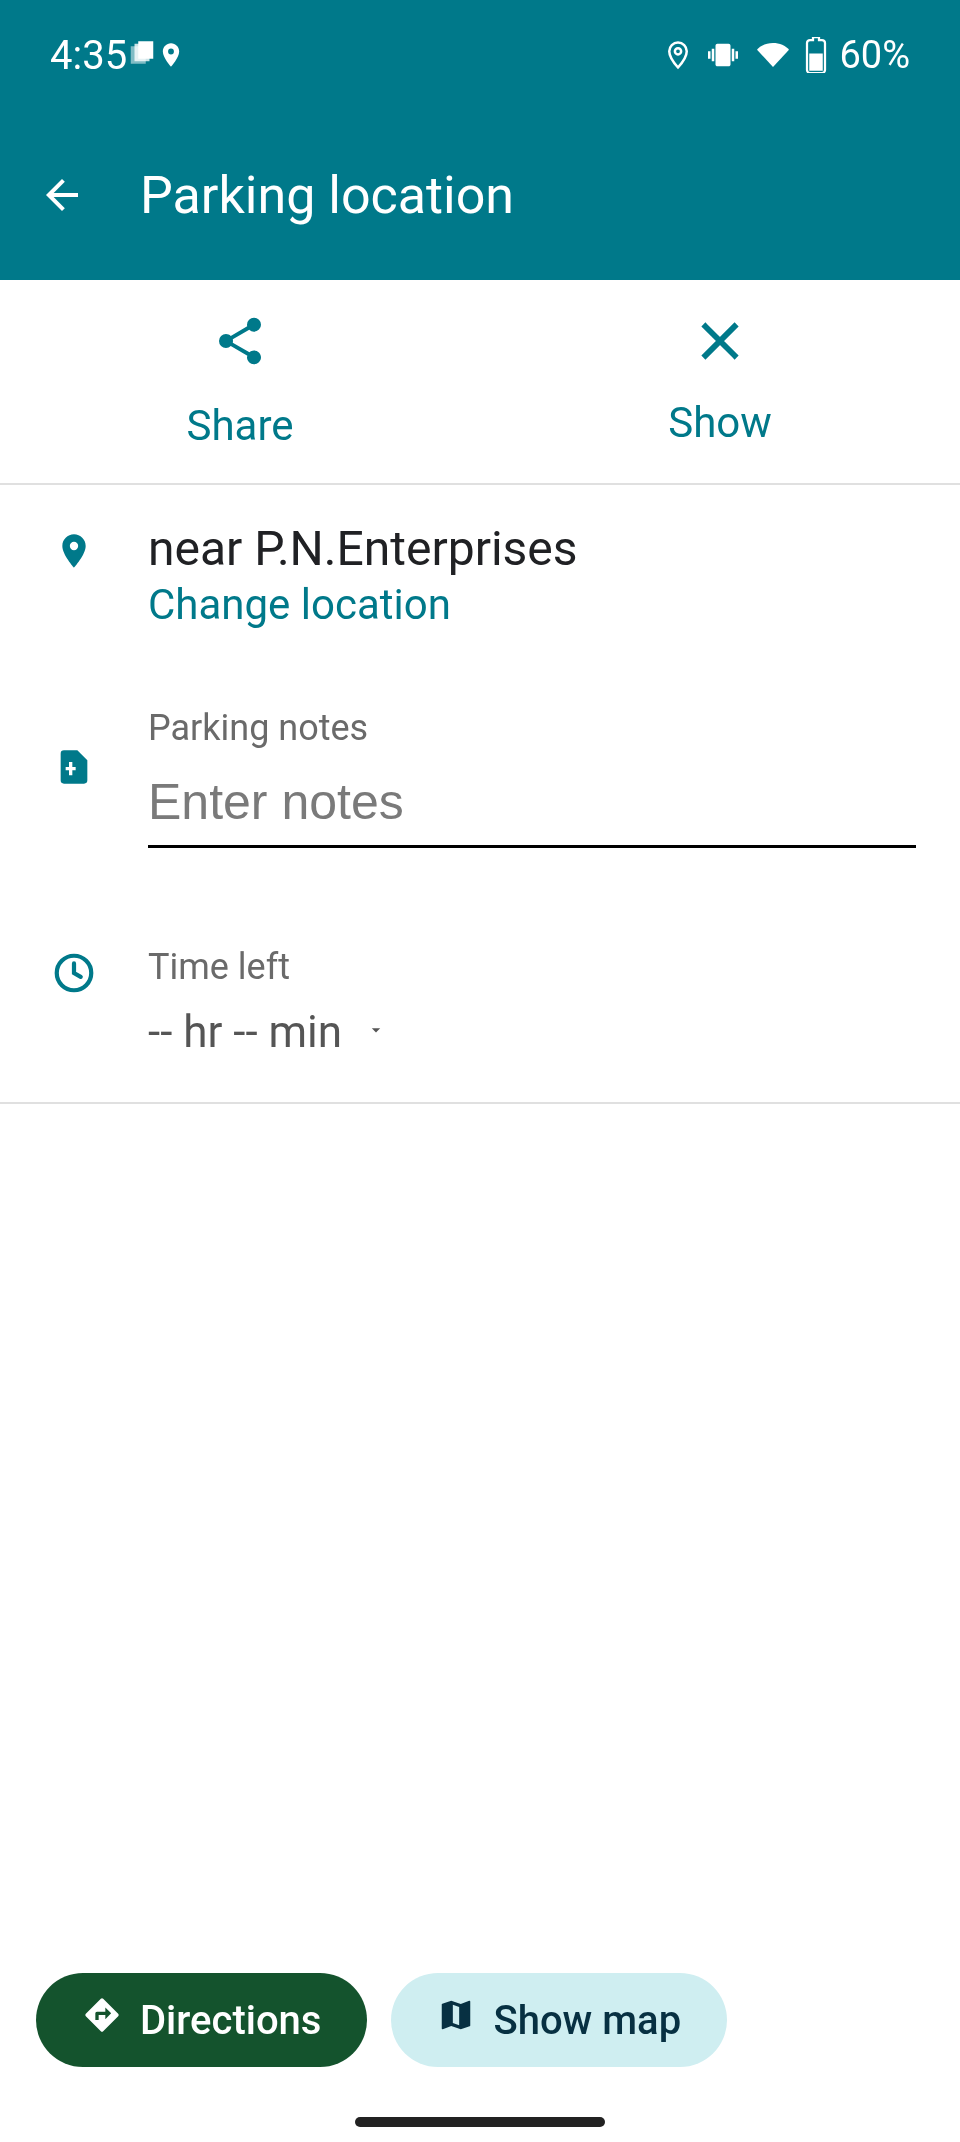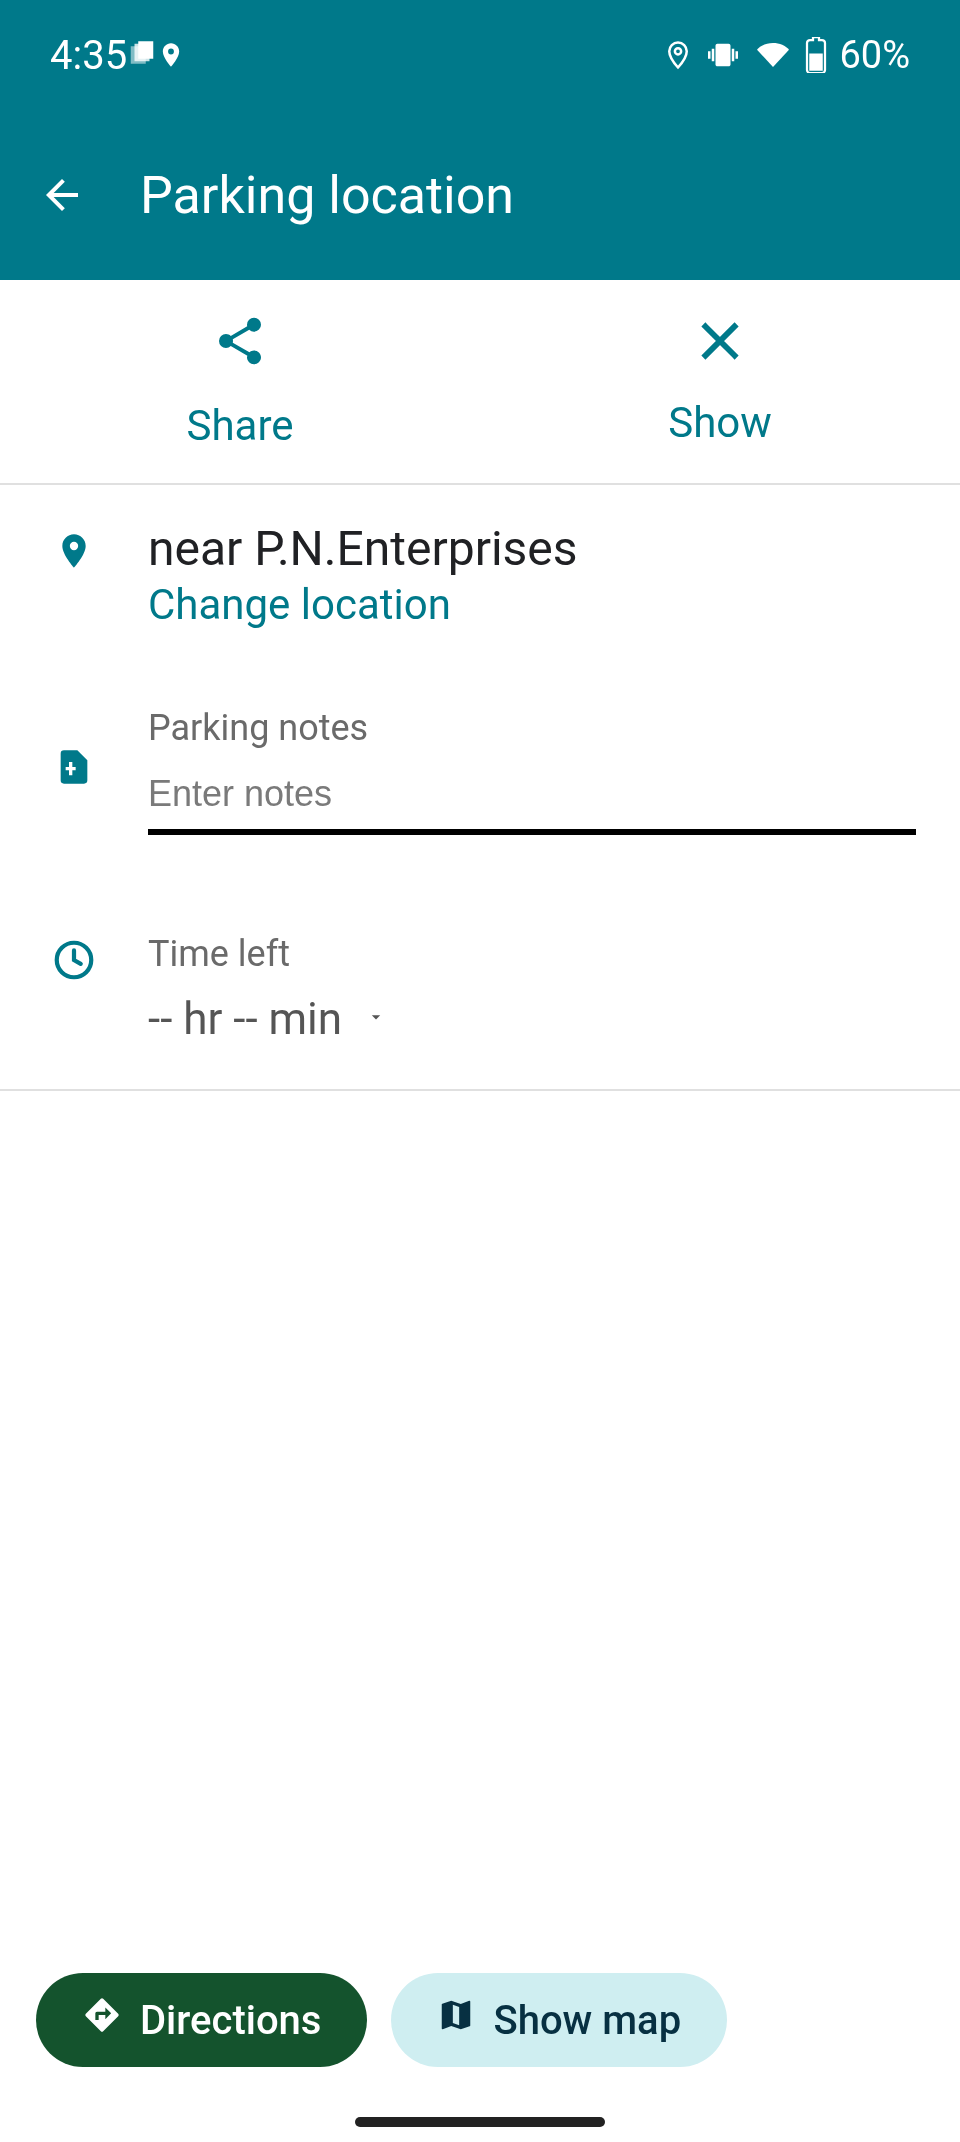--- a/index.html
+++ b/index.html
@@ -63,23 +63,23 @@
     .section-icon { width: 60px; display: flex; justify-content: center; padding-top: 6px; }
     .section-body { flex: 1; }
     
     .location-name { font-size: 48px; color: #202124; font-weight: 400; line-height: 1.15; }
     .change-location-link { font-size: 42px; color: #00798a; margin-top: 4px; }
     
     .notes-section { margin-top: 48px; }
     .field-label { font-size: 36px; color: #6a6a6a; margin-bottom: 18px; }
     .notes-input {
       width: 100%;
-      font-size: 36px;
+      font-size: 50px;
       border: none;
-      border-bottom: 6px solid #000000;
+      border-bottom: 3px solid #000000;
       padding: 6px 0 14px 0;
       color: #202124;
       background: transparent;
       outline: none;
     }
     .notes-input::placeholder { color: #7a7a7a; }
     
     .time-section { margin-top: 68px; padding-bottom: 44px; border-bottom: 2px solid #e0e0e0; }
     .time-select {
       display: flex;

